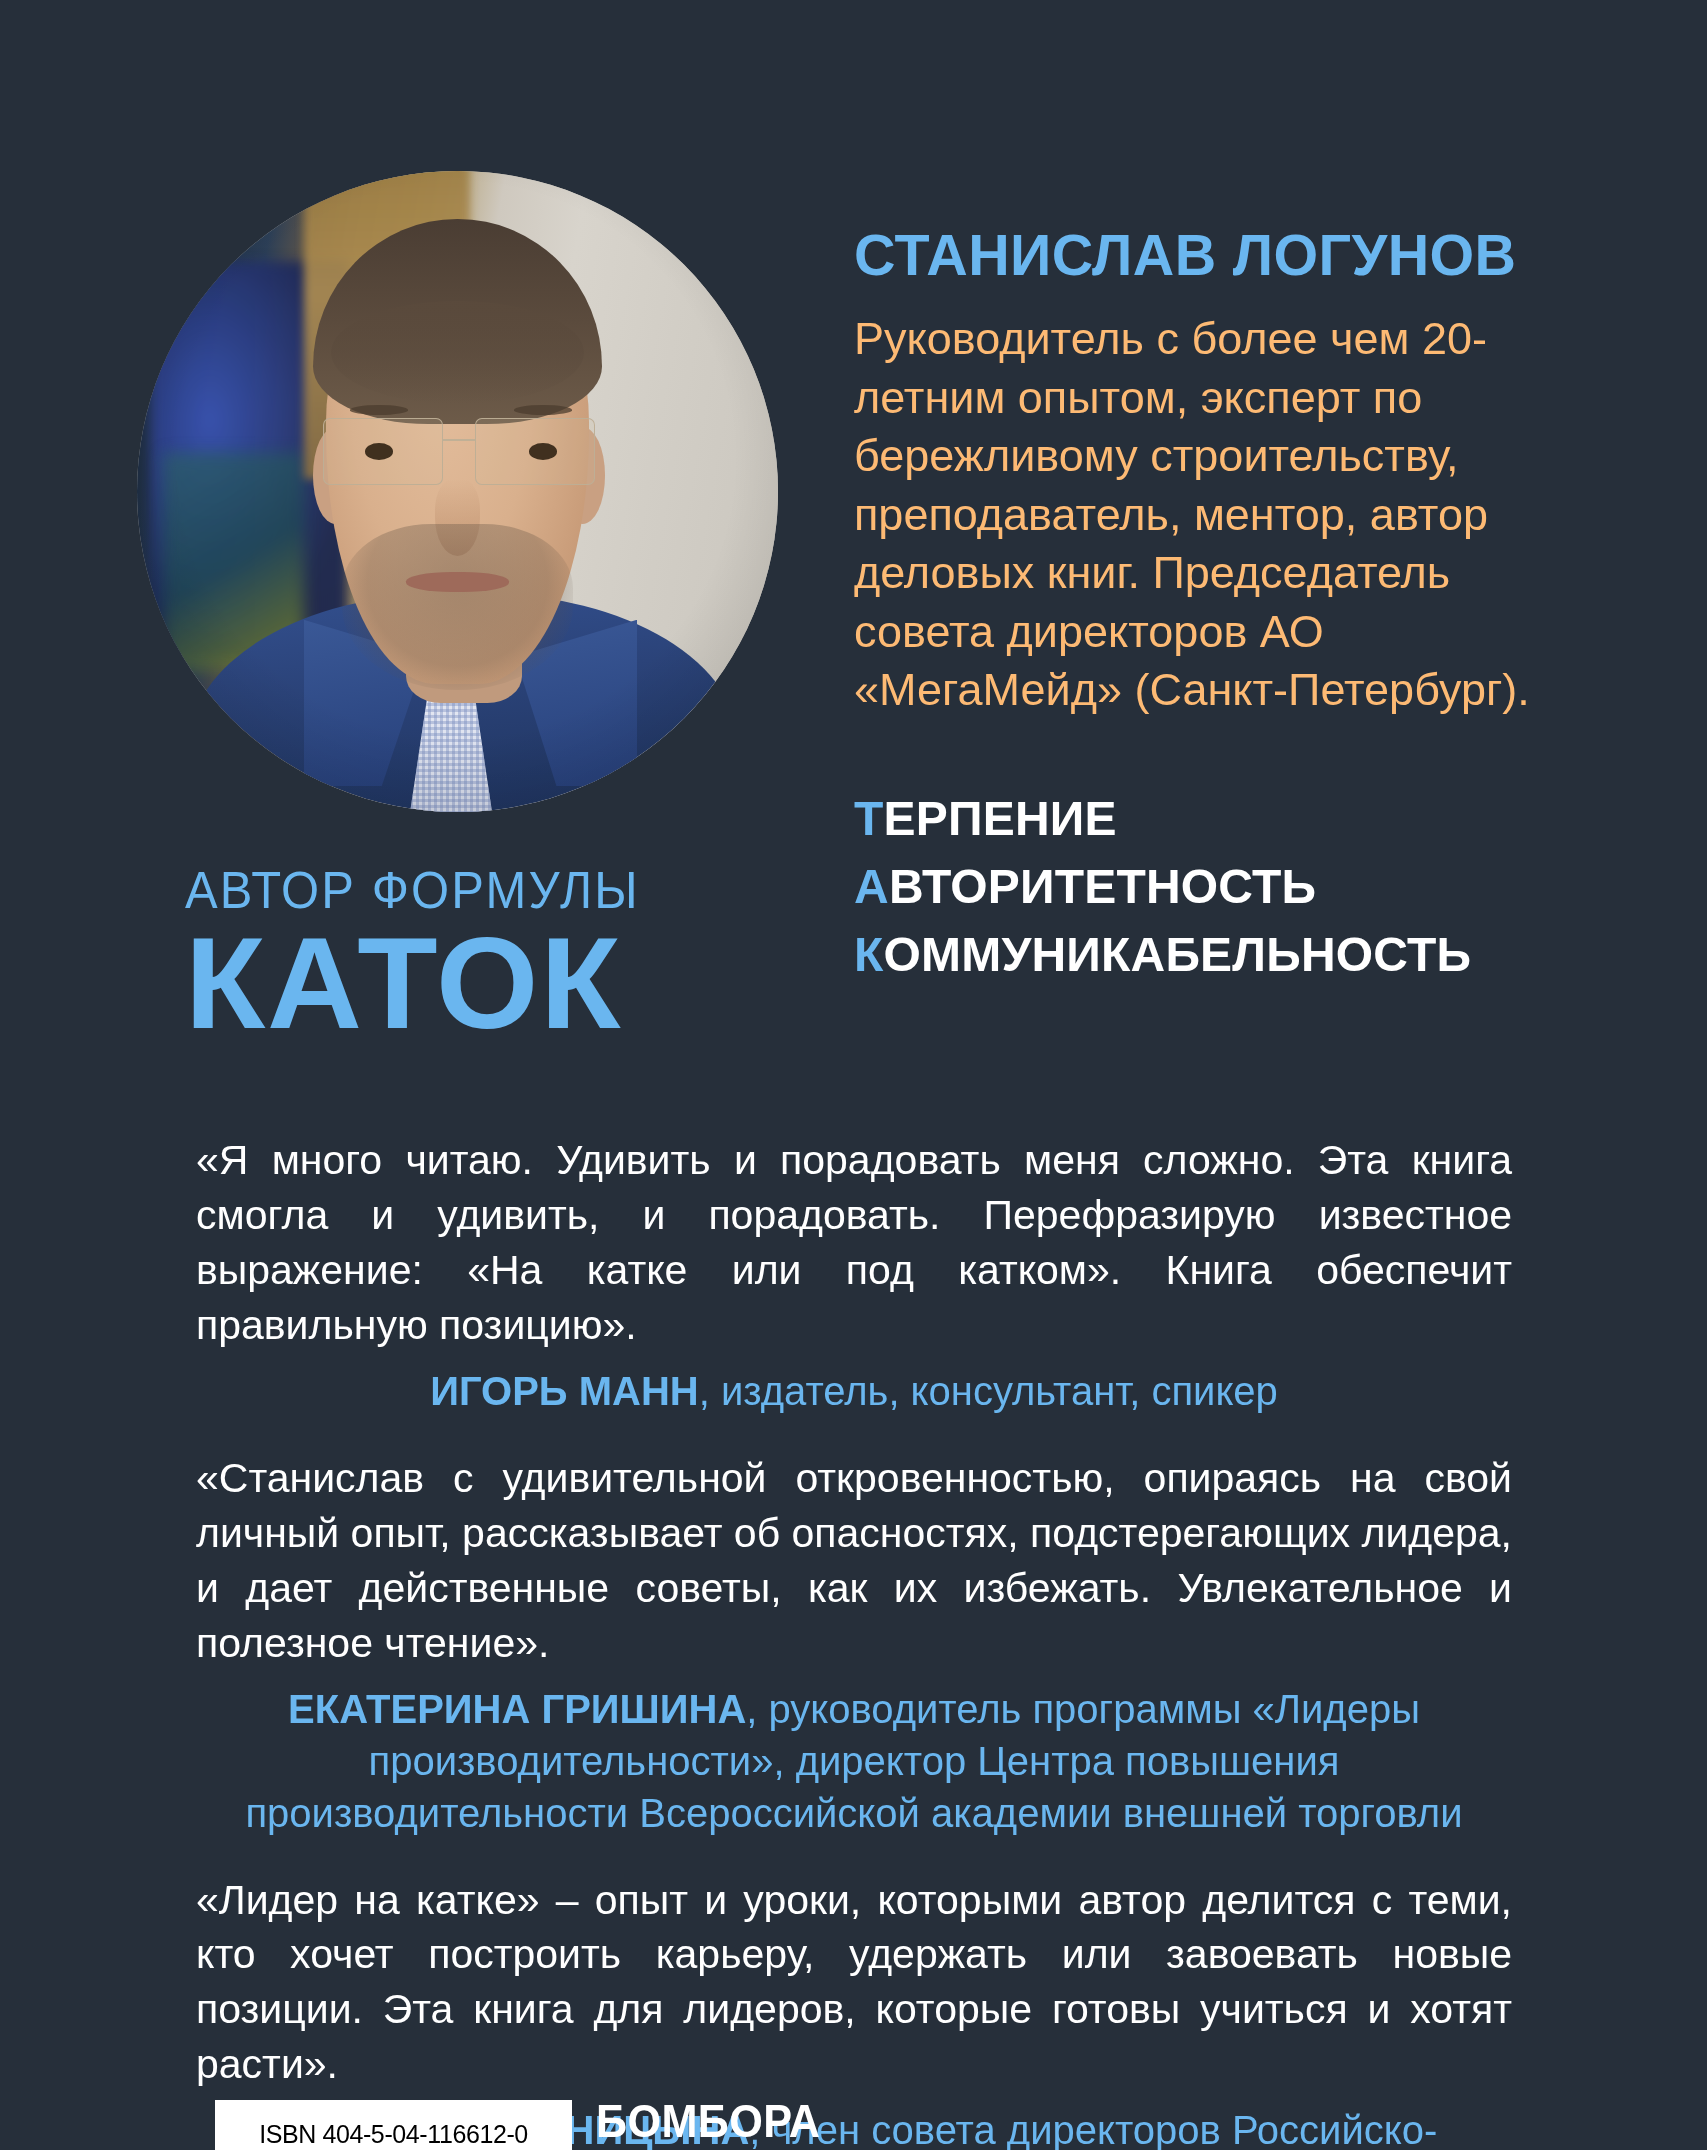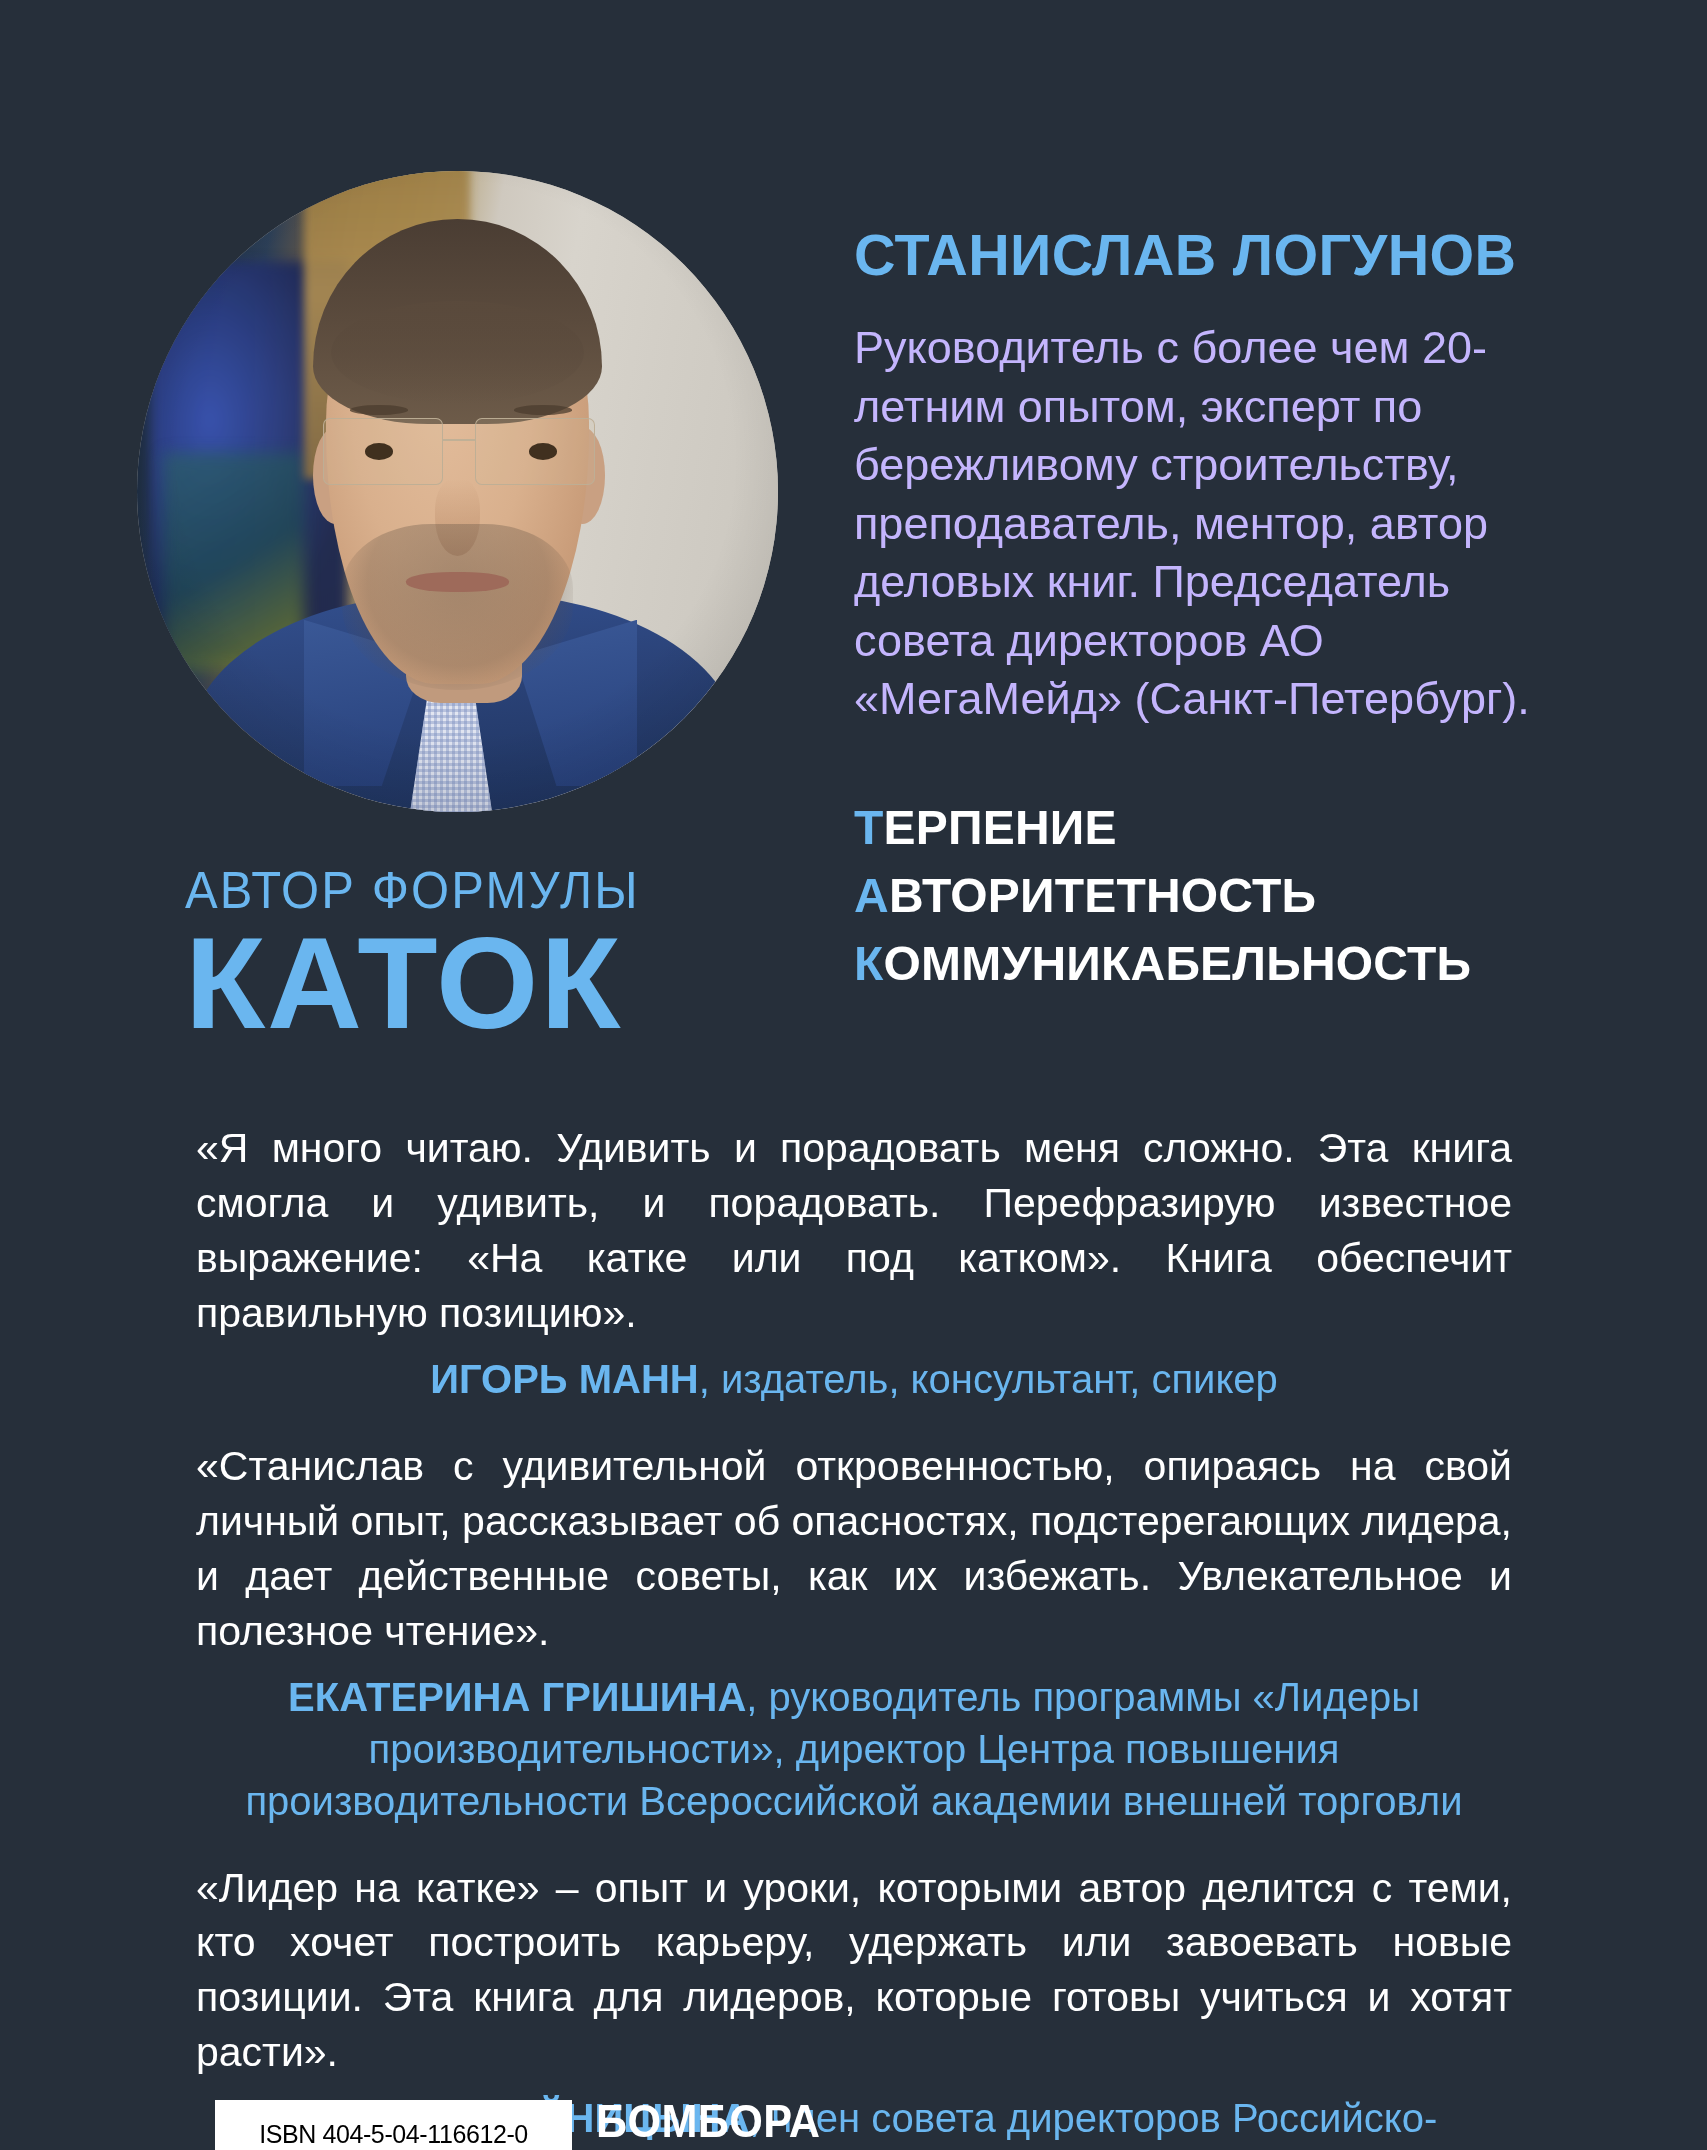--- a/index.html
+++ b/index.html
@@ -250,24 +250,24 @@
     font-size:58px;
     font-weight:700;
     color:#6ab6ef;
     letter-spacing:0.4px;
     line-height:1;
     white-space:nowrap;
     transform:scaleX(.99);
     transform-origin:left center;
   }
   .author-bio {
-    margin-top:35px;
+    margin-top:26px;
     font-size:45px;
     line-height:1.30;
-    color:#c4b5fd;
+    color:#fdba74;
     font-weight:400;
   }
 
   .katok-list {
     margin-top:65px;
   }
   .katok-row {
     font-size:48px;
     font-weight:700;
     color:#ffffff;
@@ -285,20 +285,21 @@
     width:1316px;
   }
   .quote-block { margin-bottom:34px; }
   .quote-block:last-child { margin-bottom:0; }
   .quote-text {
     font-size:41px;
     line-height:1.34;
     color:#ffffff;
     text-align:justify;
     font-weight:400;
+    margin-top:12px;
   }
   .quote-attr {
     margin-top:12px;
     font-size:40px;
     line-height:1.30;
     color:#6ab6ef;
     text-align:center;
     font-weight:400;
   }
   .quote-attr .who { font-weight:700; }

